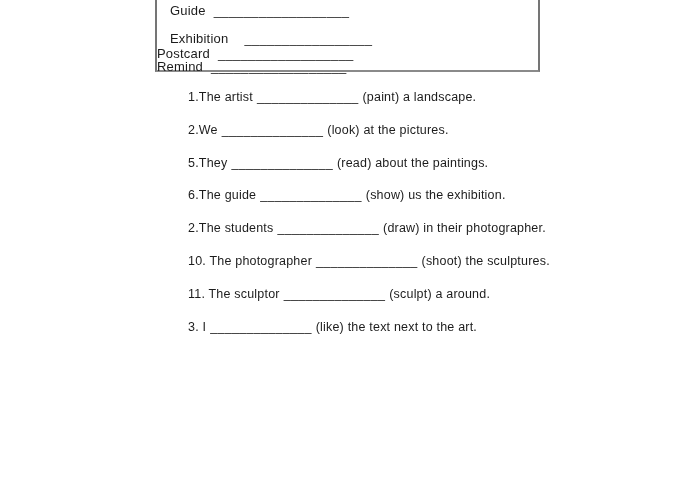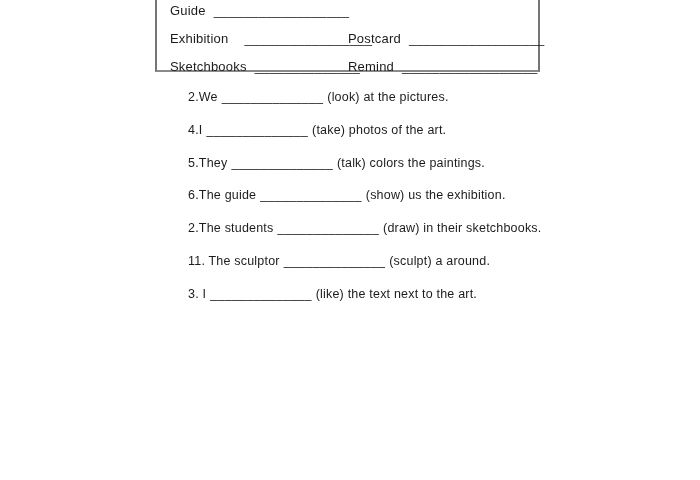--- a/index.html
+++ b/index.html
@@ -19,20 +19,21 @@
     width: 385px; height: 82px;
     border: 2px solid #757575;
     border-bottom-color: #8a8a8a;
     background: #ffffff;
     padding-top: 11px;
   }
   .vocab-row {
     display: flex;
     height: 28px;
     align-items: flex-start;
+    flex-direction: column;
   }
   .vocab-cell { white-space: nowrap; font-size: 13px; line-height: 15px; }
   .vocab-cell.cell-left { margin-left: 13px; width: 178px; }
   .vocab-cell .term { letter-spacing: 0.2px; }
   .vocab-cell .blank { margin-left: 8px; letter-spacing: 0.3px; }
   .vocab-row:nth-child(2) .cell-left .blank { margin-left: 16px; }
 
   
   .sentences {
     position: absolute;
@@ -63,54 +64,54 @@
   <div class="vocab-row">
     <div class="vocab-cell cell-left">
       <span class="term">Exhibition</span><span class="blank">_________________</span>
     </div>
     <div class="vocab-cell cell-right">
       <span class="term">Postcard</span><span class="blank">__________________</span>
     </div>
   </div>
 
   <div class="vocab-row">
-    <div class="vocab-cell cell-left">
-      <span class="term">Sketchbooks</span><span class="blank">______________</span>
-    </div>
     <div class="vocab-cell cell-right">
       <span class="term">Remind</span><span class="blank">__________________</span>
     </div>
   </div>
 </div>
 
   <ol class="sentences">
+  <li class="sentence">
+    <span class="pre">1.The artist</span><span class="blank">______________</span><span class="post">(paint) a landscape.</span>
+  </li>
 
   <li class="sentence">
     <span class="pre">2.We</span><span class="blank">______________</span><span class="post">(look) at the pictures.</span>
   </li>
 
 
-  <li class="sentence">
-    <span class="pre">4.I</span><span class="blank">______________</span><span class="post">(take) photos of the art.</span>
-  </li>
 
   <li class="sentence">
-    <span class="pre">5.They</span><span class="blank">______________</span><span class="post">(talk) colors the paintings.</span>
+    <span class="pre">5.They</span><span class="blank">______________</span><span class="post">(read) about the paintings.</span>
   </li>
 
   <li class="sentence">
     <span class="pre">6.The guide</span><span class="blank">______________</span><span class="post">(show) us the exhibition.</span>
   </li>
 
   <li class="sentence">
-    <span class="pre">2.The students</span><span class="blank">______________</span><span class="post">(draw) in their sketchbooks.</span>
+    <span class="pre">2.The students</span><span class="blank">______________</span><span class="post">(draw) in their photographer.</span>
   </li>
 
 
 
+  <li class="sentence">
+    <span class="pre">10. The photographer</span><span class="blank">______________</span><span class="post">(shoot) the sculptures.</span>
+  </li>
 
   <li class="sentence">
     <span class="pre">11. The sculptor</span><span class="blank">______________</span><span class="post">(sculpt) a around.</span>
   </li>
 
   <li class="sentence">
     <span class="pre">3. I</span><span class="blank">______________</span><span class="post">(like) the text next to the art.</span>
   </li>
 </ol>
 

